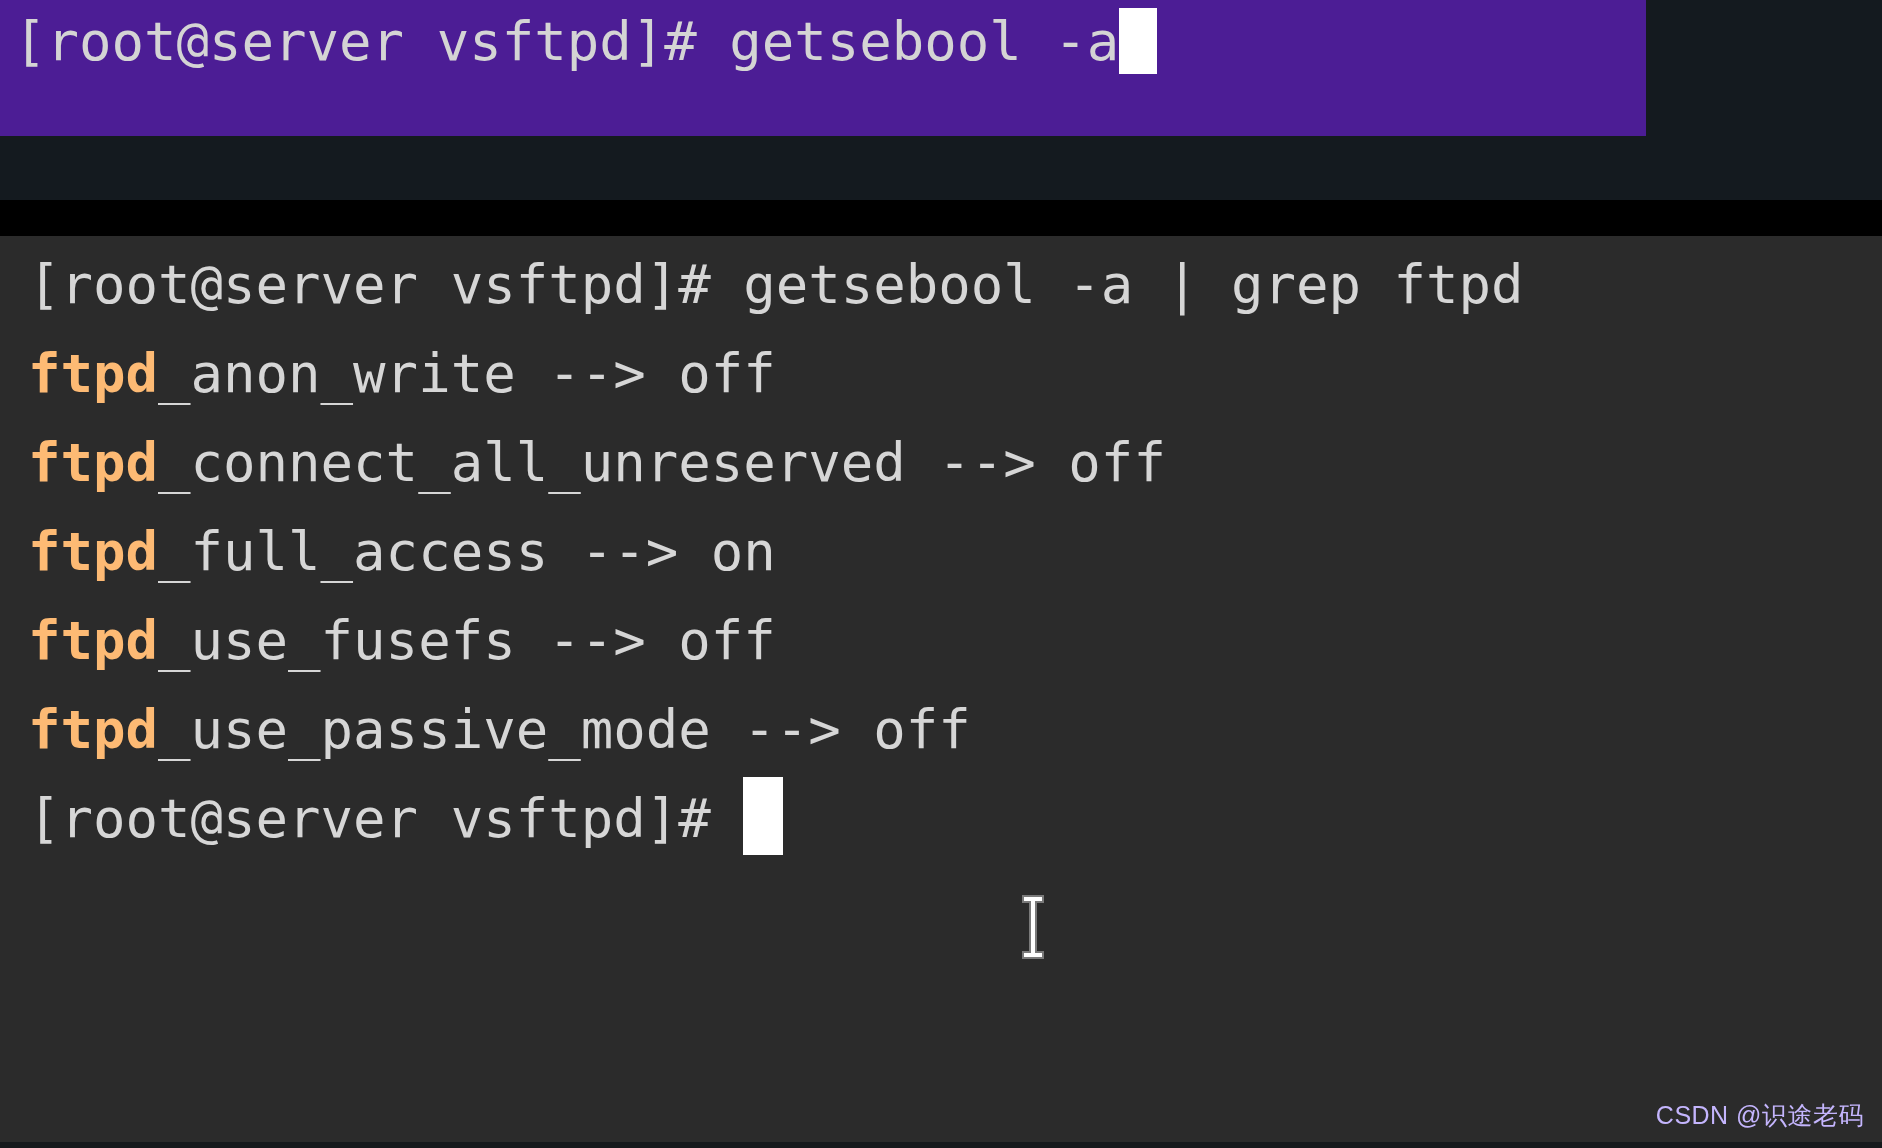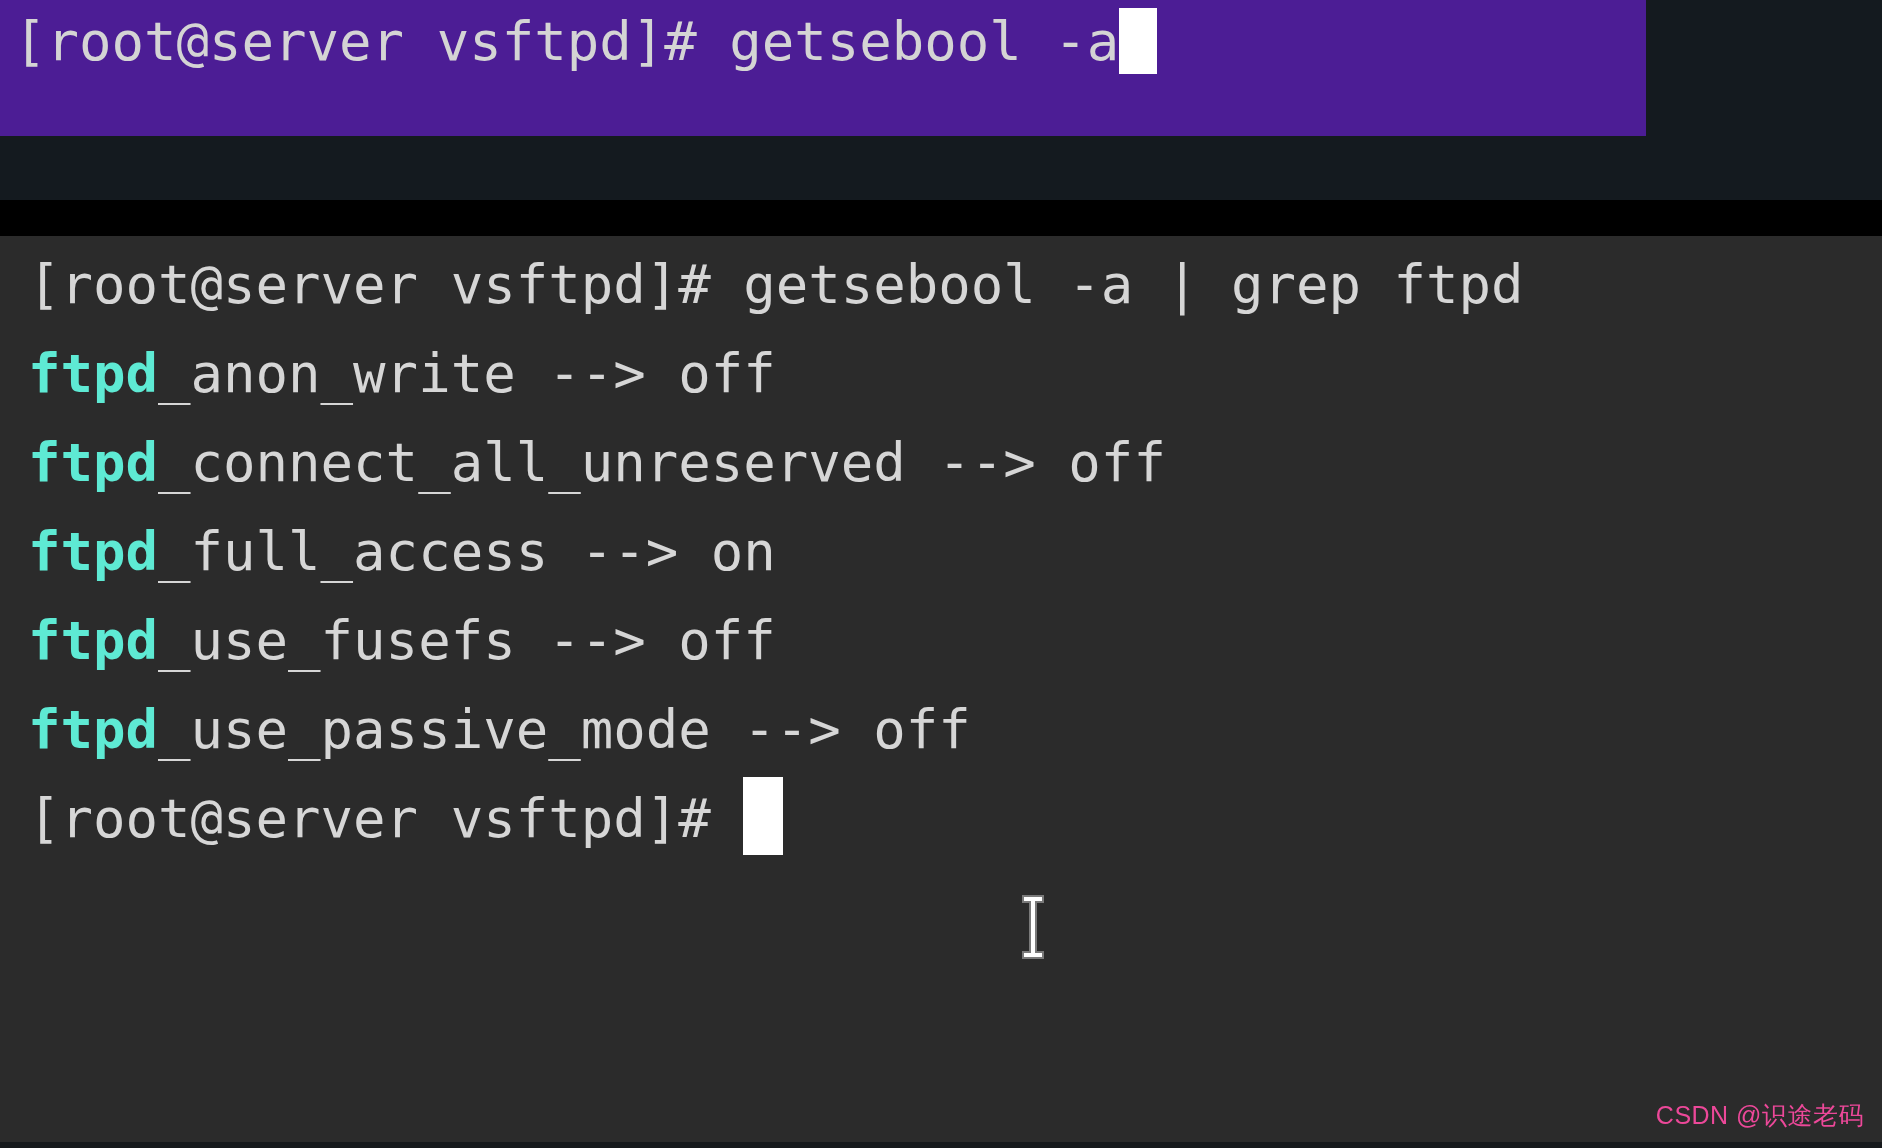--- a/index.html
+++ b/index.html
@@ -75,21 +75,21 @@
     right: 0;
   }
   .tline {
     font-size: 54px;
     line-height: 89px;
     white-space: pre;
     color: #d6d6d6;
     height: 89px;
   }
   .tline .hl {
-    color: #5eead4;
+    color: #fdba74;
     font-weight: bold;
   }
   .tline .plain { color: #d6d6d6; }
 
   .endcursor {
     display: inline-block;
     width: 40px;
     height: 78px;
     background: #ffffff;
     vertical-align: -18px;
@@ -105,21 +105,21 @@
     pointer-events: none;
   }
 
   
   #watermark {
     position: absolute;
     right: 18px;
     bottom: 10px;
     font-family: "Liberation Sans", "DejaVu Sans", sans-serif;
     font-size: 25px;
-    color: #ec4899;
+    color: #c4b5fd;
     letter-spacing: 0.5px;
     white-space: nowrap;
   }
 
   
   #bottom-strip {
     position: absolute;
     left: 0;
     top: 1142px;
     width: 1882px;

